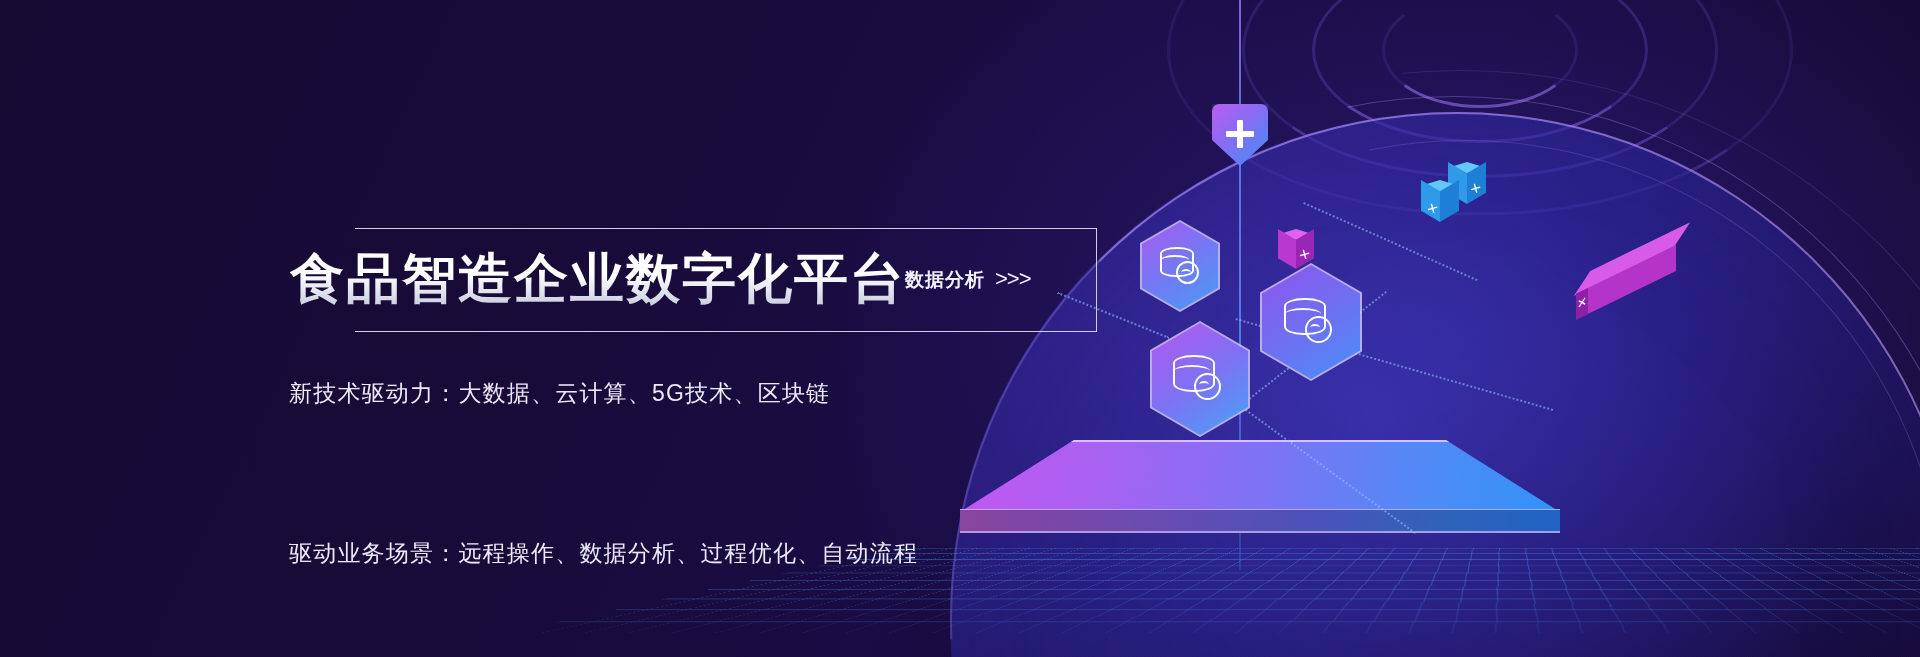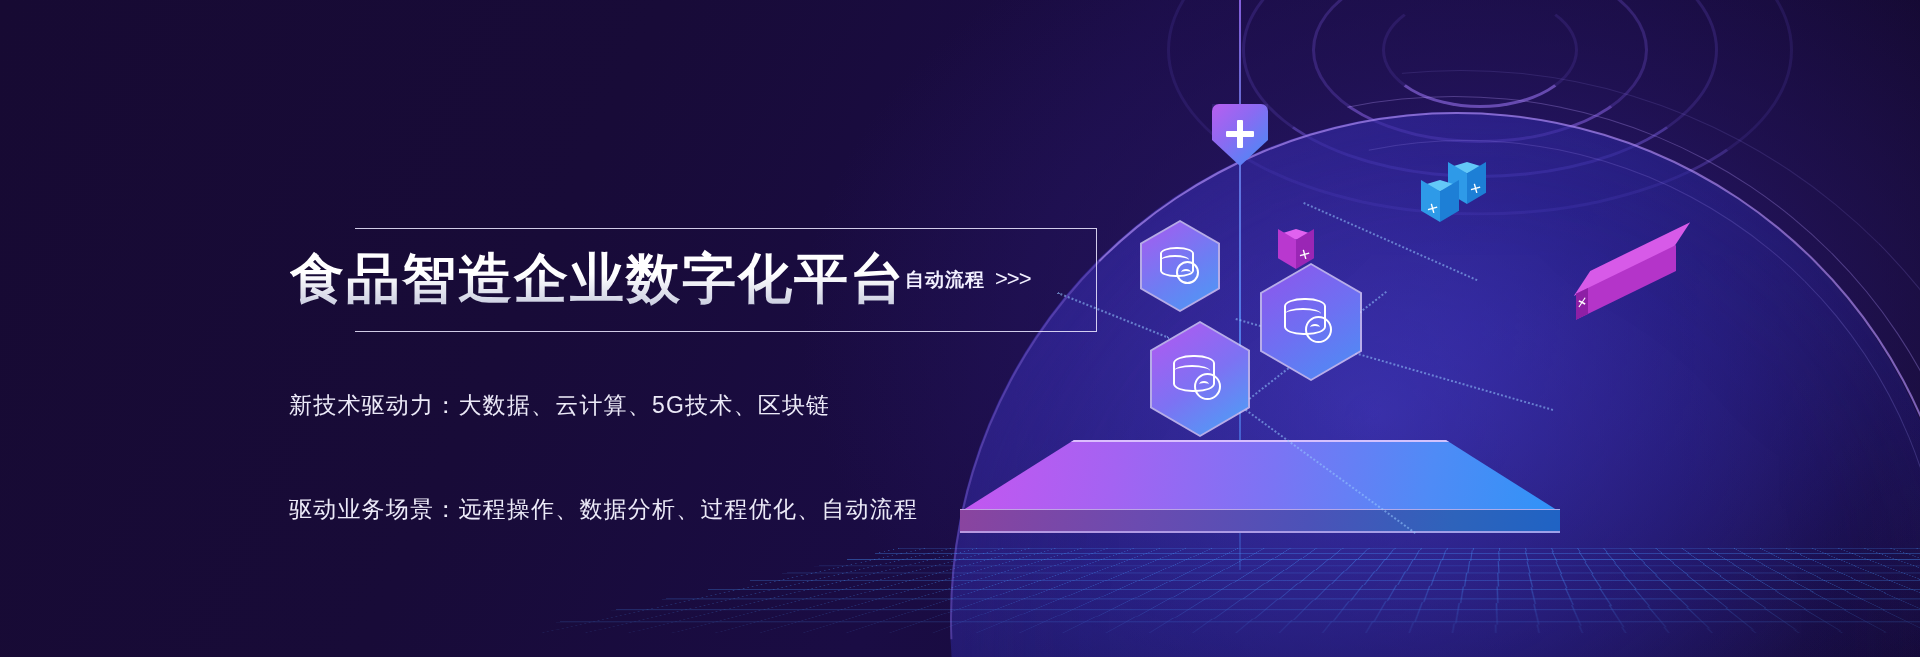--- a/index.html
+++ b/index.html
@@ -123,23 +123,23 @@
   .title-box{position:absolute;left:355px;top:228px;width:742px;height:104px;
       border:1px solid rgba(235,230,255,0.88);border-left:none;box-sizing:border-box;}
   .title{position:absolute;left:290px;top:243px;font-size:54px;font-weight:700;letter-spacing:2px;
       background:linear-gradient(180deg,#ffffff 0%,#ffffff 42%,#b9bdd6 100%);
       -webkit-background-clip:text;background-clip:text;color:transparent;
       -webkit-text-fill-color:transparent;white-space:nowrap;text-decoration:underline;}
   .cta{position:absolute;left:905px;top:266px;font-size:19px;font-weight:700;color:#f2f0ff;letter-spacing:1px;white-space:nowrap;cursor:pointer;}
   .cta .chev{letter-spacing:-1px;margin-left:10px;font-weight:400;font-size:22px;}
 
   .line{position:absolute;left:289px;font-size:23px;color:#eceaf8;letter-spacing:1.2px;white-space:nowrap;}
-  .l1{top:378px;margin-top:12px;}
+  .l1{top:378px;}
   .l2{top:425px;}
-  .l3{top:494px;text-align:right;}
+  .l3{top:538px;text-align:right;}
 </style>
 </head>
 <body>
 
 <div class="banner">
 
   <div class="art">
 
     <div class="rings">
       <div class="ring r1"></div>
@@ -223,19 +223,19 @@
       <div class="bcap"></div>
       <div class="bmk">✕</div>
     </div>
   </div>
 
   <div class="title-box"></div>
 
   <div class="title">食品智造企业数字化平台</div>
 
   <div class="cta">
-    <span>自动流程</span><span class="chev">&gt;&gt;&gt;</span>
+    <span>数据分析</span><span class="chev">&gt;&gt;&gt;</span>
   </div>
 
   <div class="line l1">新技术驱动力：大数据、云计算、5G技术、区块链</div>
   <div class="line l3">驱动业务场景：远程操作、数据分析、过程优化、自动流程</div>
 
 </div>
 
 </body></html>

